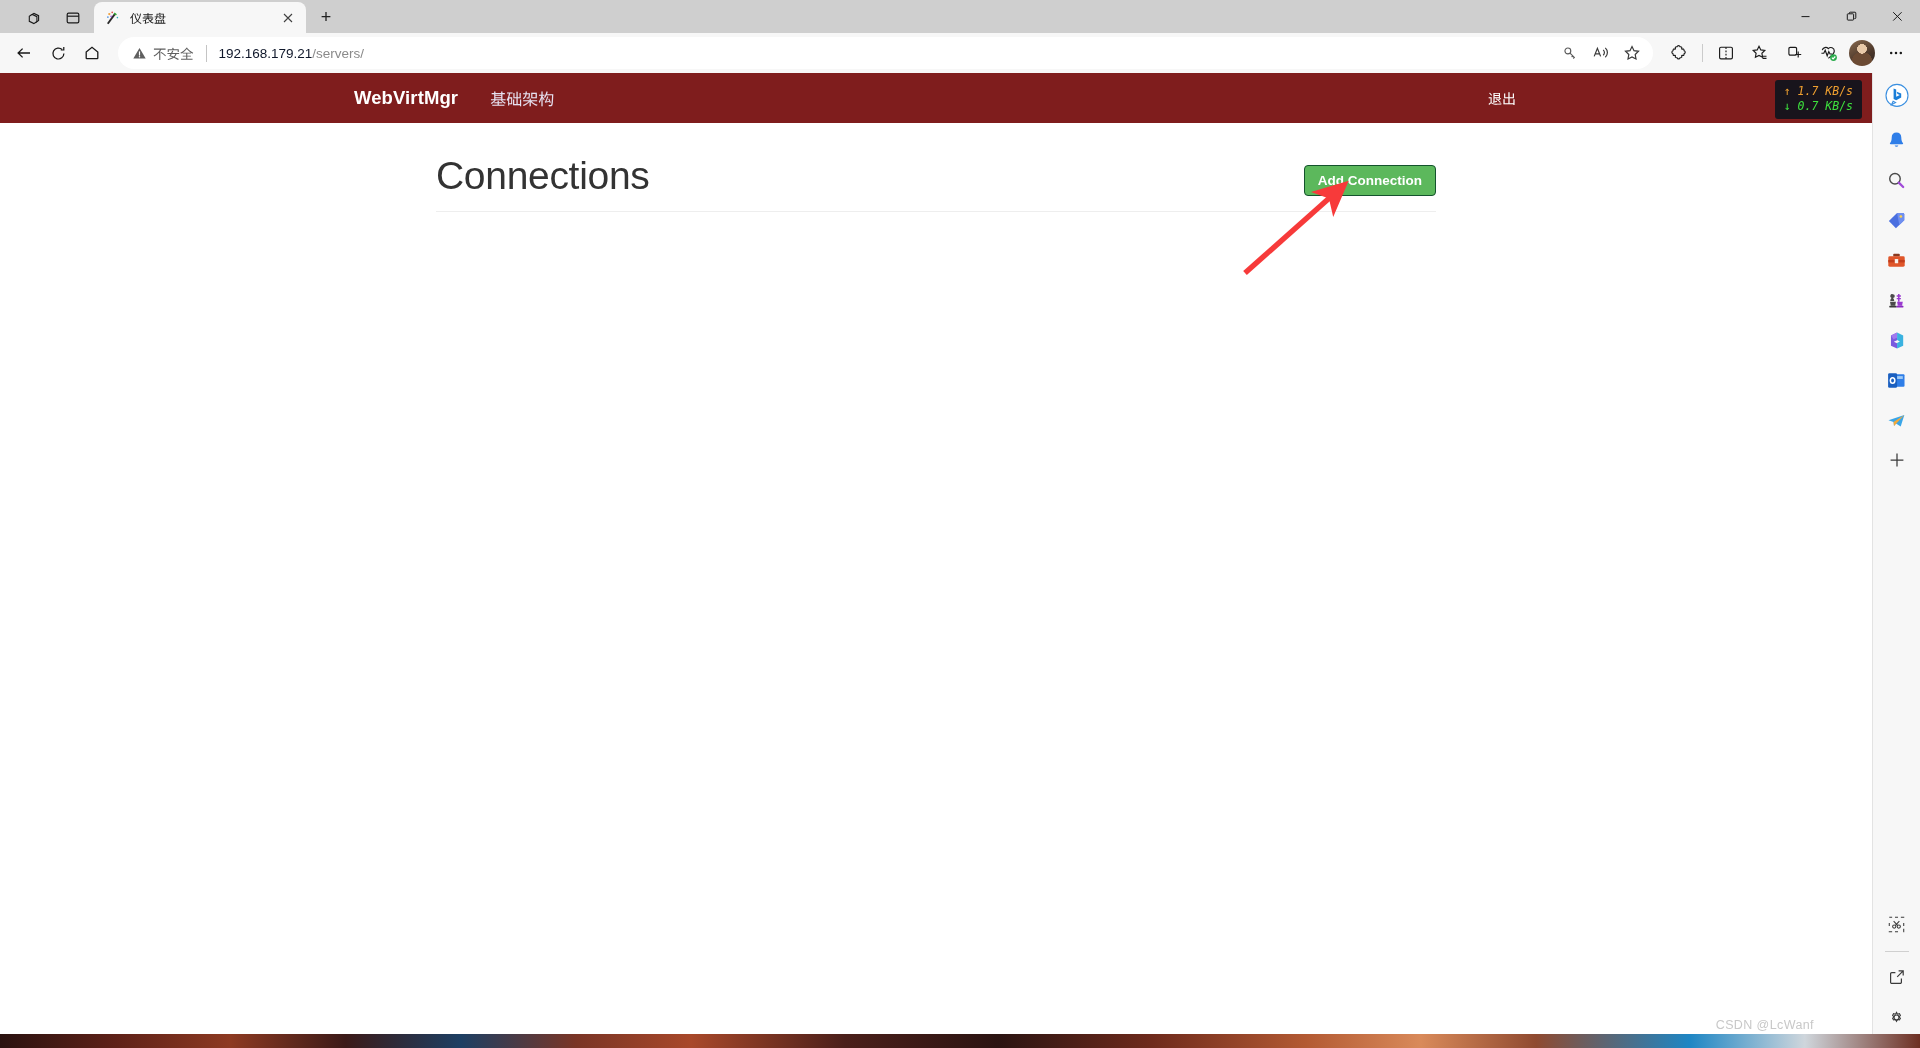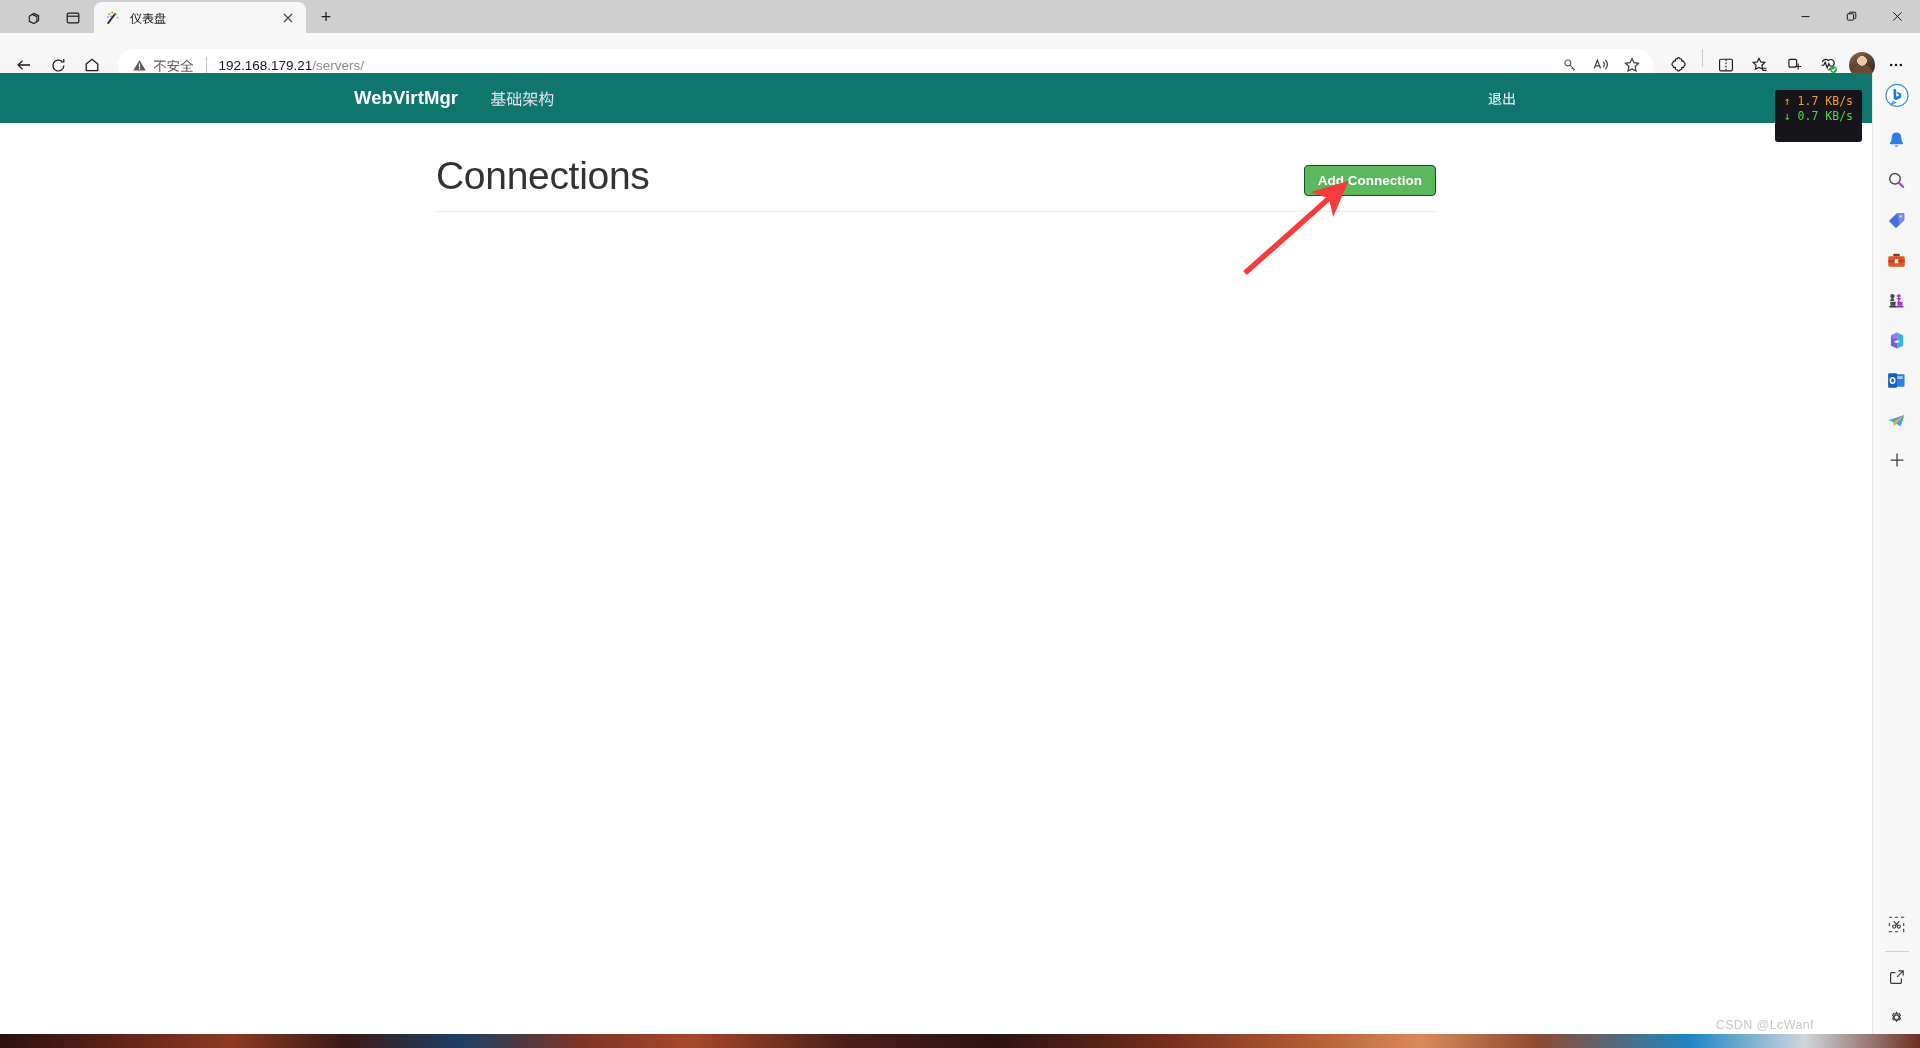--- a/index.html
+++ b/index.html
@@ -52,21 +52,21 @@
     position:absolute; right:0; top:0; height:32px; display:flex;
   }
   .wc{
     width:46px; height:32px; display:flex; align-items:center; justify-content:center;
     cursor:pointer;
   }
 
   
   .navbar-row{
     height:40px; flex:0 0 40px; background:#f7f7f7;
-    display:flex; padding:16px 8px; gap:2px;
+    display:flex; align-items:center; padding:16px 8px; gap:2px;
   }
   .navbtn{
     width:32px; height:32px; border-radius:5px; cursor:pointer;
     display:flex; align-items:center; justify-content:center; flex:0 0 32px;
   }
 
   .omnibox{
     flex:1; height:32px; background:#ffffff; border-radius:16px;
     display:flex; align-items:center; padding:0 6px 0 14px;
     margin:0 8px; position:relative; gap:7px; cursor:text;
@@ -97,44 +97,44 @@
 
   
   .viewport{
     flex:1; background:#ffffff; position:relative; overflow:hidden;
     display:flex;
   }
   .page{ flex:1; position:relative; background:#fff; overflow:hidden; }
 
   
   .app-nav{
-    height:50px; background:#0f766e;
+    height:50px; background:#7f1d1d;
     display:flex; align-items:center; position:relative;
   }
   .app-nav-inner{
     width:1200px; margin:0 auto; display:flex; align-items:center; height:100%;
     padding:0 18px; position:relative;
   }
   .brand{
     color:#ffffff; font-size:18.5px; font-weight:bold; letter-spacing:.1px;
     cursor:pointer; margin-right:30px;
   }
   .nav-link{
     color:#e6e0ef; font-size:16px; cursor:pointer; padding:4px 2px;
   }
   .nav-right{ margin-left:auto; display:flex; align-items:center; }
   .nav-right .nav-link{ font-size:14px; color:#ffffff; }
 
   
   .netspeed{
-    position:absolute; right:10px; top:17px;
+    position:absolute; right:10px; top:7px;
     background:#18141c; border-radius:3px;
-    padding:4px 9px 18px 9px; line-height:1.32;
+    padding:4px 9px 5px 9px; line-height:1.32;
     font-family:"DejaVu Sans Mono","Liberation Mono",monospace;
-    font-size:11.5px; z-index:30; cursor:default;
+    font-size:11.5px; z-index:30; cursor:default;font-style:italic;
   }
   .netspeed .up{ color:#f0a030; white-space:nowrap; }
   .netspeed .down{ color:#3de03d; white-space:nowrap; }
 
   
   .container{ width:1000px; margin:0 auto; padding-top:32px; position:relative; }
   .page-head{
     display:flex; align-items:flex-start; justify-content:space-between;
     padding-bottom:13px; border-bottom:1px solid #eeeeee; position:relative;
   }

